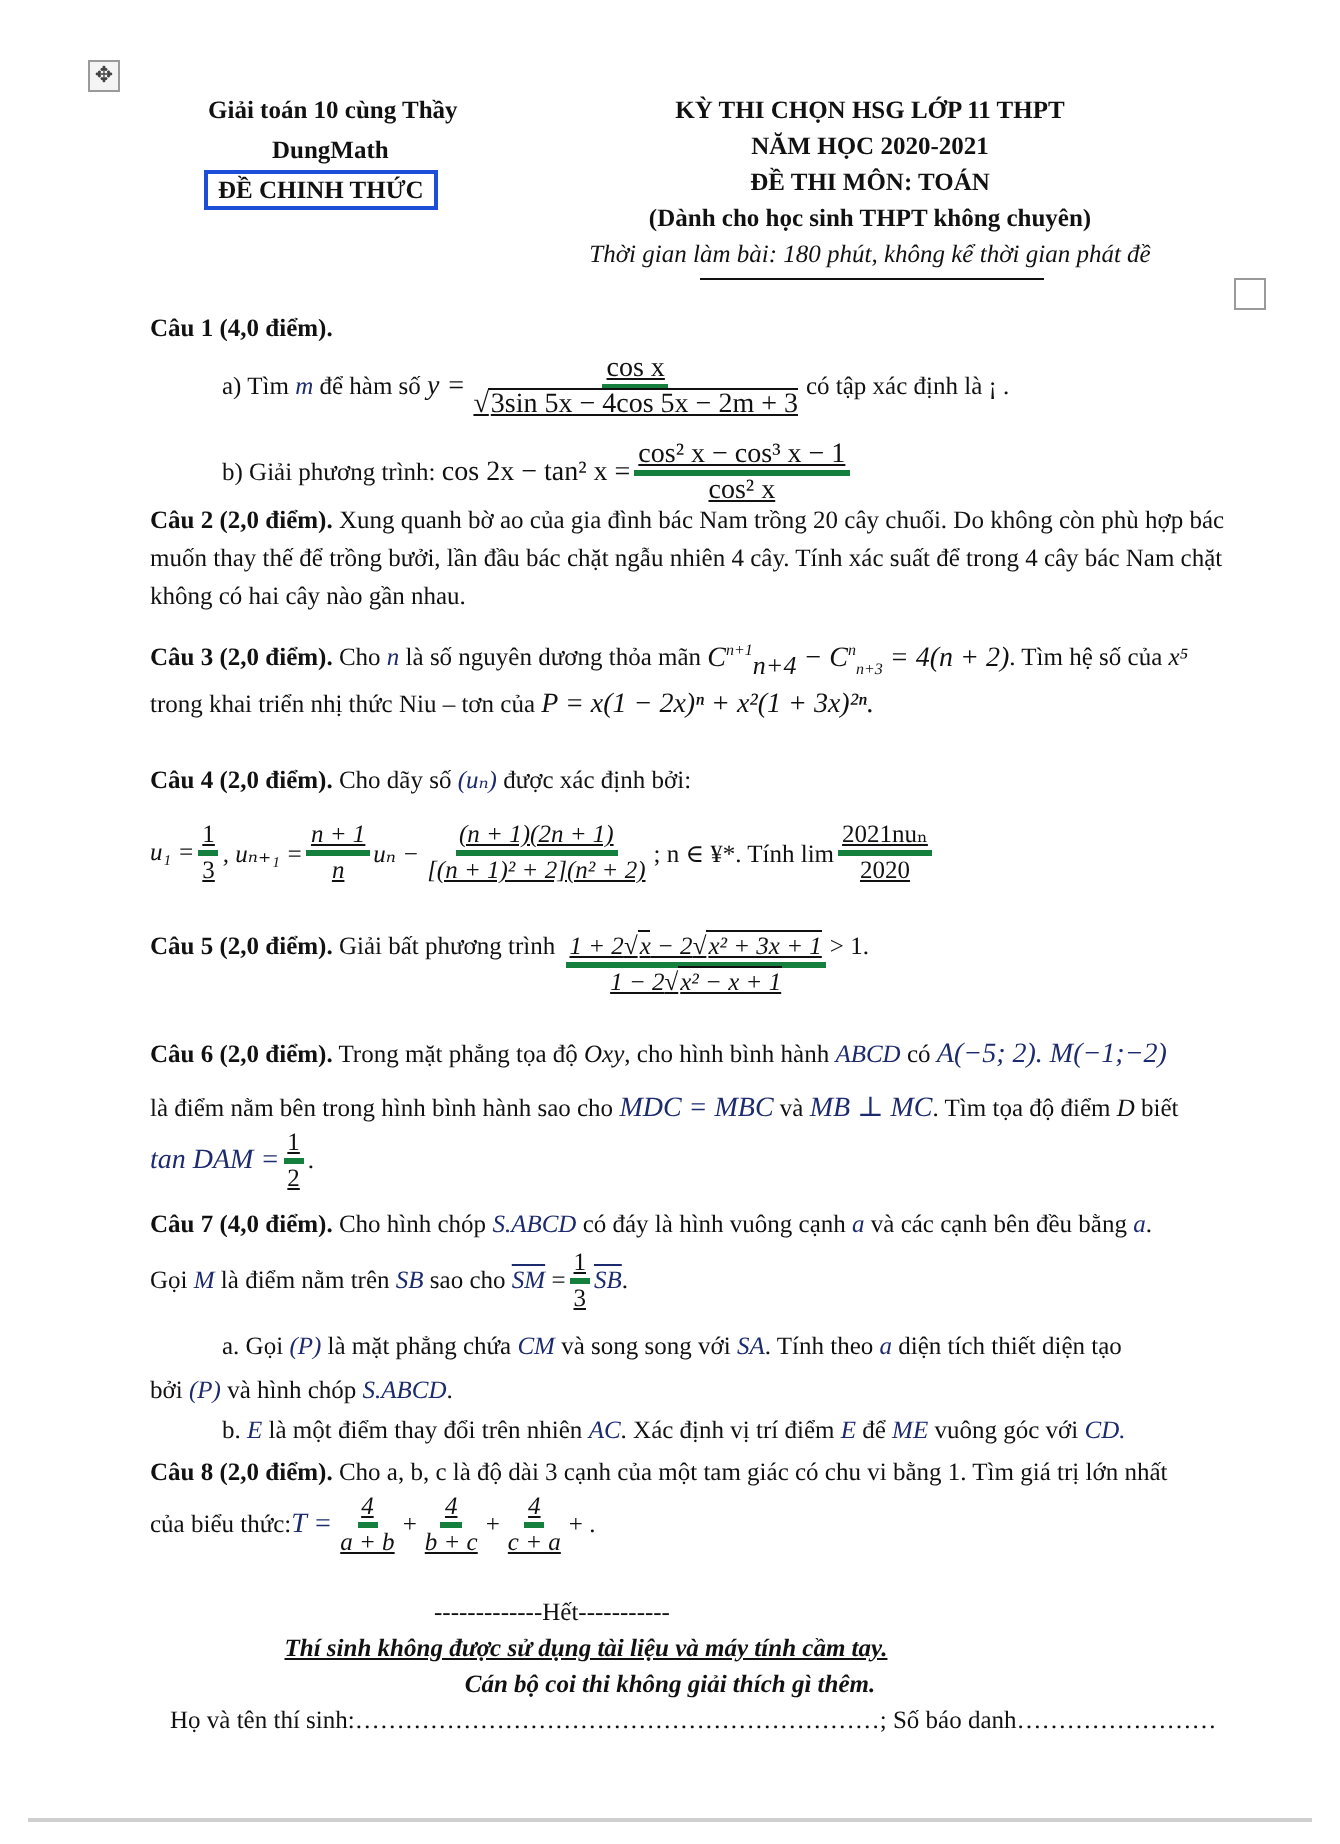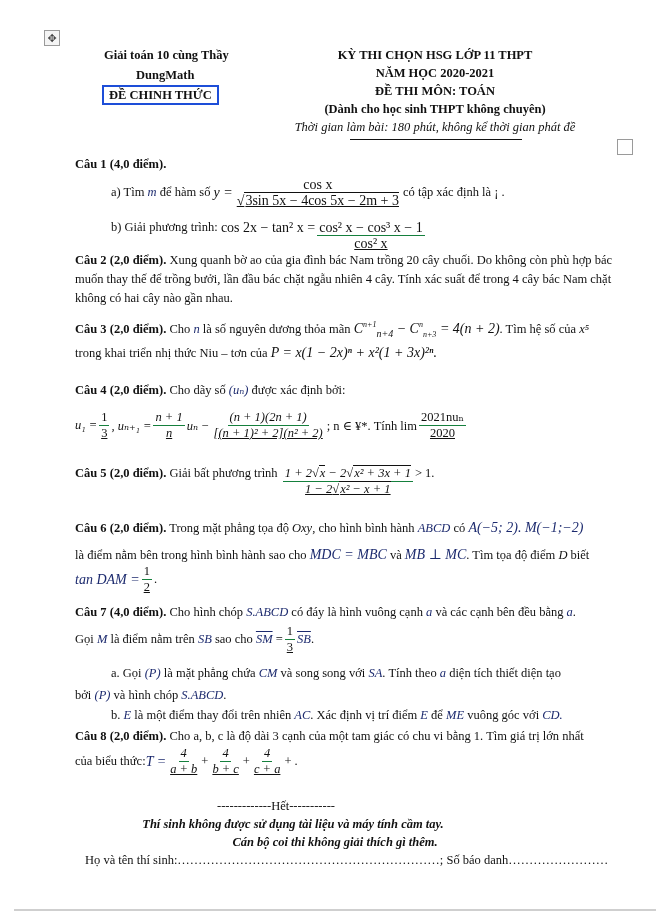--- a/index.html
+++ b/index.html
@@ -3,21 +3,21 @@
 <meta charset="utf-8">
 <style>
   html, body { margin:0; padding:0; background:#ffffff; }
   body { width:670px; height:922px; position:relative; overflow:hidden;
          font-family:"Liberation Serif", "DejaVu Serif", serif; color:#111; font-size:12.5px; }
   .abs { position:absolute; white-space:nowrap; }
   .b { font-weight:bold; }
   .i { font-style:italic; }
   .mv { font-style:italic; color:#1c2a6e; }
   .frac { display:inline-flex; flex-direction:column; align-items:center; vertical-align:middle; margin:0 2px; }
-  .frac .num { border-bottom:1px solid #15803d; padding:0 2px; line-height:15px; }
+  .frac .num { border-bottom:3px solid #15803d; padding:0 2px; line-height:15px;text-decoration:underline; }
   .frac .den { padding:0 2px; line-height:15px;text-decoration:underline; }
   .sq { border-top:1px solid #111; padding-left:1px; }
   .center { text-align:center; }
   .move-handle { position:absolute; left:44px; top:30px; width:14px; height:14px; border:1px solid #9a9a9a;
                  background:#f4f4f4; font-size:11px; line-height:14px; text-align:center; color:#444; }
   .checkbox { position:absolute; left:617px; top:139px; width:14px; height:14px; border:1px solid #9a9a9a; background:#fff; }
   .official-box { border:2px solid #1d4ed8; padding:0 5px; }
   .underline-bar { position:absolute; left:350px; top:139px; width:172px; height:1px; background:#111; }
   .bottom-rule { position:absolute; left:14px; top:909px; width:642px; height:2px; background:#cfcfcf; }
   .text-block { position:absolute; left:75px; width:560px; line-height:19px; white-space:normal; }
@@ -44,40 +44,40 @@
   <span>a) Tìm</span>&nbsp;
   <span class="mv">m</span>&nbsp;
   <span>để hàm số</span>&nbsp;
   <span class="i" style="font-size:14px;">y =</span>
   <span class="frac" style="font-size:14px;">
     <span class="num">cos x</span>
     <span class="den">√<span class="sq">3sin 5x − 4cos 5x − 2m + 3</span></span>
   </span>
   <span>có tập xác định là  ¡ .</span>
 </div>
-<div class="abs" style="left:111px; top:220px; display:flex; ">
+<div class="abs" style="left:111px; top:220px; display:flex; align-items:center;">
   <span>b) Giải phương trình:</span>&nbsp;
   <span style="font-size:14px;">cos 2x − tan² x =</span>
   <span class="frac" style="font-size:14px;">
     <span class="num">cos² x − cos³ x − 1</span>
     <span class="den">cos² x</span>
   </span>
 </div>
 
 <div class="text-block" style="top:251px;">
   <span class="b">Câu 2 (2,0 điểm).</span>
   <span>Xung quanh bờ ao của gia đình bác Nam trồng 20 cây chuối. Do không còn phù hợp bác muốn thay thế để trồng bưởi, lần đầu bác chặt ngẫu nhiên 4 cây. Tính xác suất để trong 4 cây bác Nam chặt không có hai cây nào gần nhau.</span>
 </div>
 
 <div class="abs" style="left:75px; top:320px;">
   <span class="b">Câu 3 (2,0 điểm).</span>
   <span>Cho</span>
   <span class="mv">n</span>
   <span>là số nguyên dương thỏa mãn</span>
-  <span class="i" style="font-size:14px;">C<sup style="font-size:8px;">n+1</sup><sub style="font-size:10px;">n+4</sub> − C<sup style="font-size:8px;">n</sup><sub style="font-size:8px;">n+3</sub> = 4(n + 2)</span><span>. Tìm hệ số của</span>
+  <span class="i" style="font-size:14px;">C<sup style="font-size:8px;">n+1</sup><sub style="font-size:13px;">n+4</sub> − C<sup style="font-size:8px;">n</sup><sub style="font-size:8px;">n+3</sub> = 4(n + 2)</span><span>. Tìm hệ số của</span>
   <span class="i">x⁵</span>
 </div>
 <div class="abs" style="left:75px; top:345px;">
   <span>trong khai triển nhị thức Niu – tơn của</span>
   <span class="i" style="font-size:14px;">P = x(1 − 2x)ⁿ + x²(1 + 3x)²ⁿ.</span>
 </div>
 
 <div class="abs" style="left:75px; top:382px;">
   <span class="b">Câu 4 (2,0 điểm).</span>
   <span>Cho dãy số</span>
@@ -207,17 +207,17 @@
       <span class="den">b + c</span>
     </span>+
   <span class="frac i">
       <span class="num">4</span>
       <span class="den">c + a</span>
     </span>+
   .
 </div>
 
 <div class="abs center" style="left:0; width:552px; top:799px;">-------------Hết-----------</div>
-<div class="abs b i center" style="left:0; width:586px; top:817px;">Thí sinh không được sử dụng tài liệu và máy tính cầm tay.</div>
+<div class="abs b i center" style="left:0; width:586px; top:817px;text-decoration:underline;">Thí sinh không được sử dụng tài liệu và máy tính cầm tay.</div>
 <div class="abs b i center" style="left:0; width:670px; top:835px;">Cán bộ coi thi không giải thích gì thêm.</div>
 <div class="abs" style="left:85px; top:853px;">Họ và tên thí sinh:………………………………………………………; Số báo danh……………………</div>
 
 <div class="bottom-rule"></div>
 
 </body></html>

